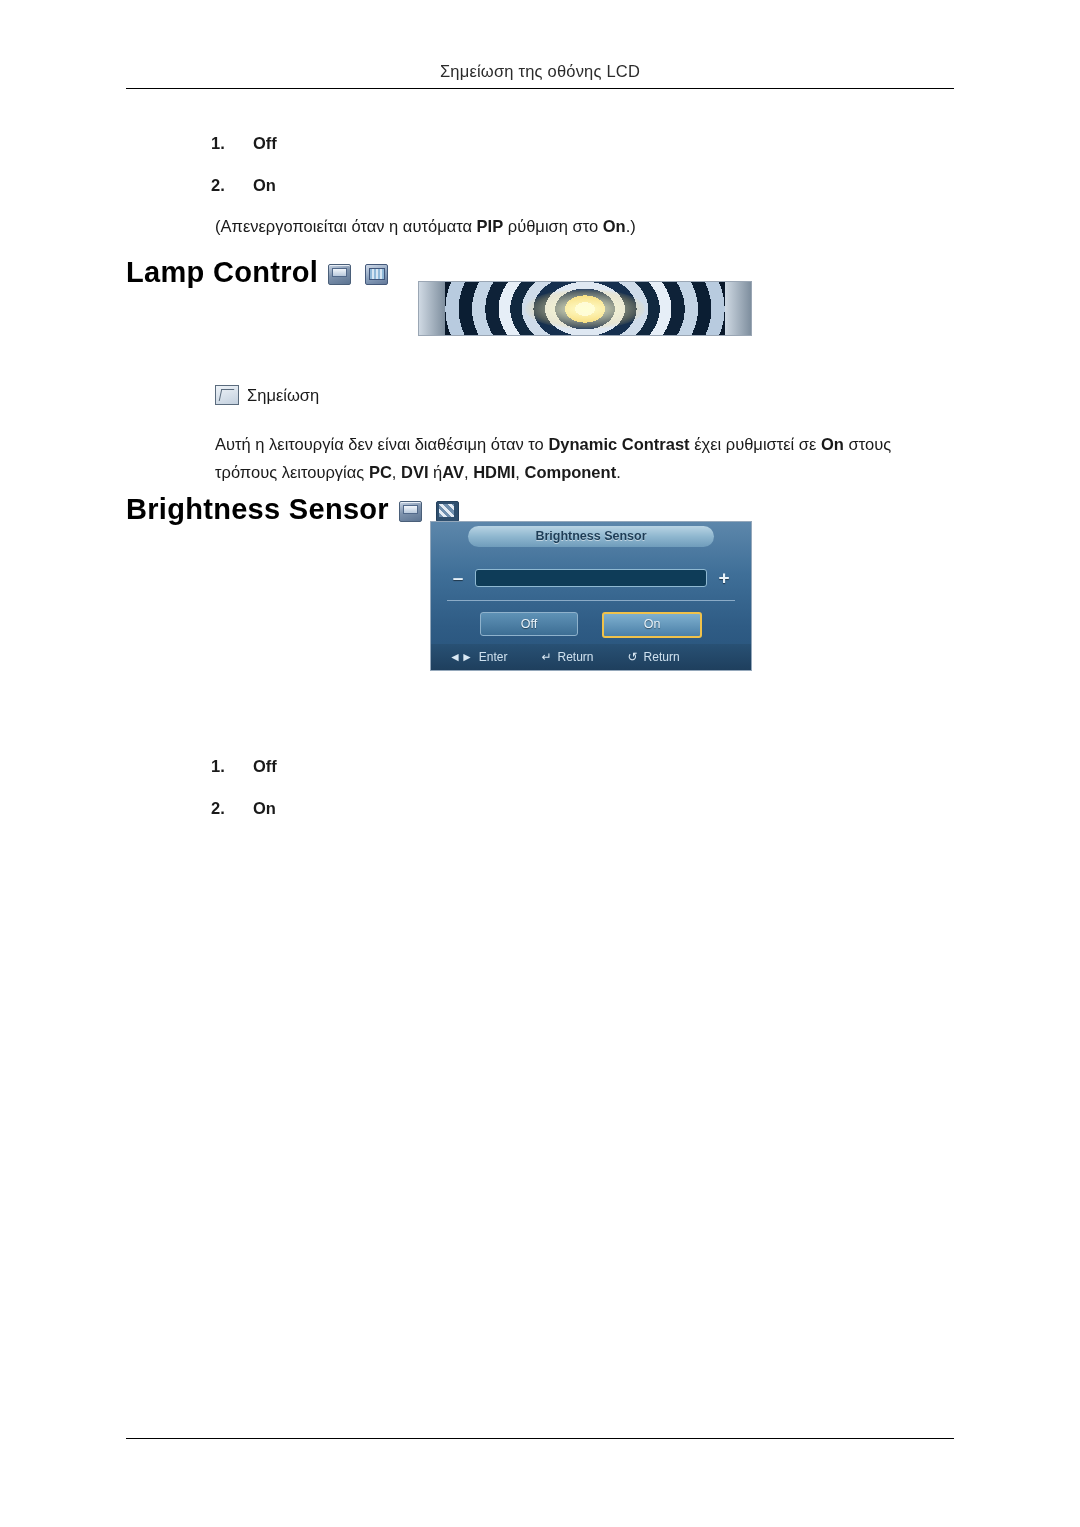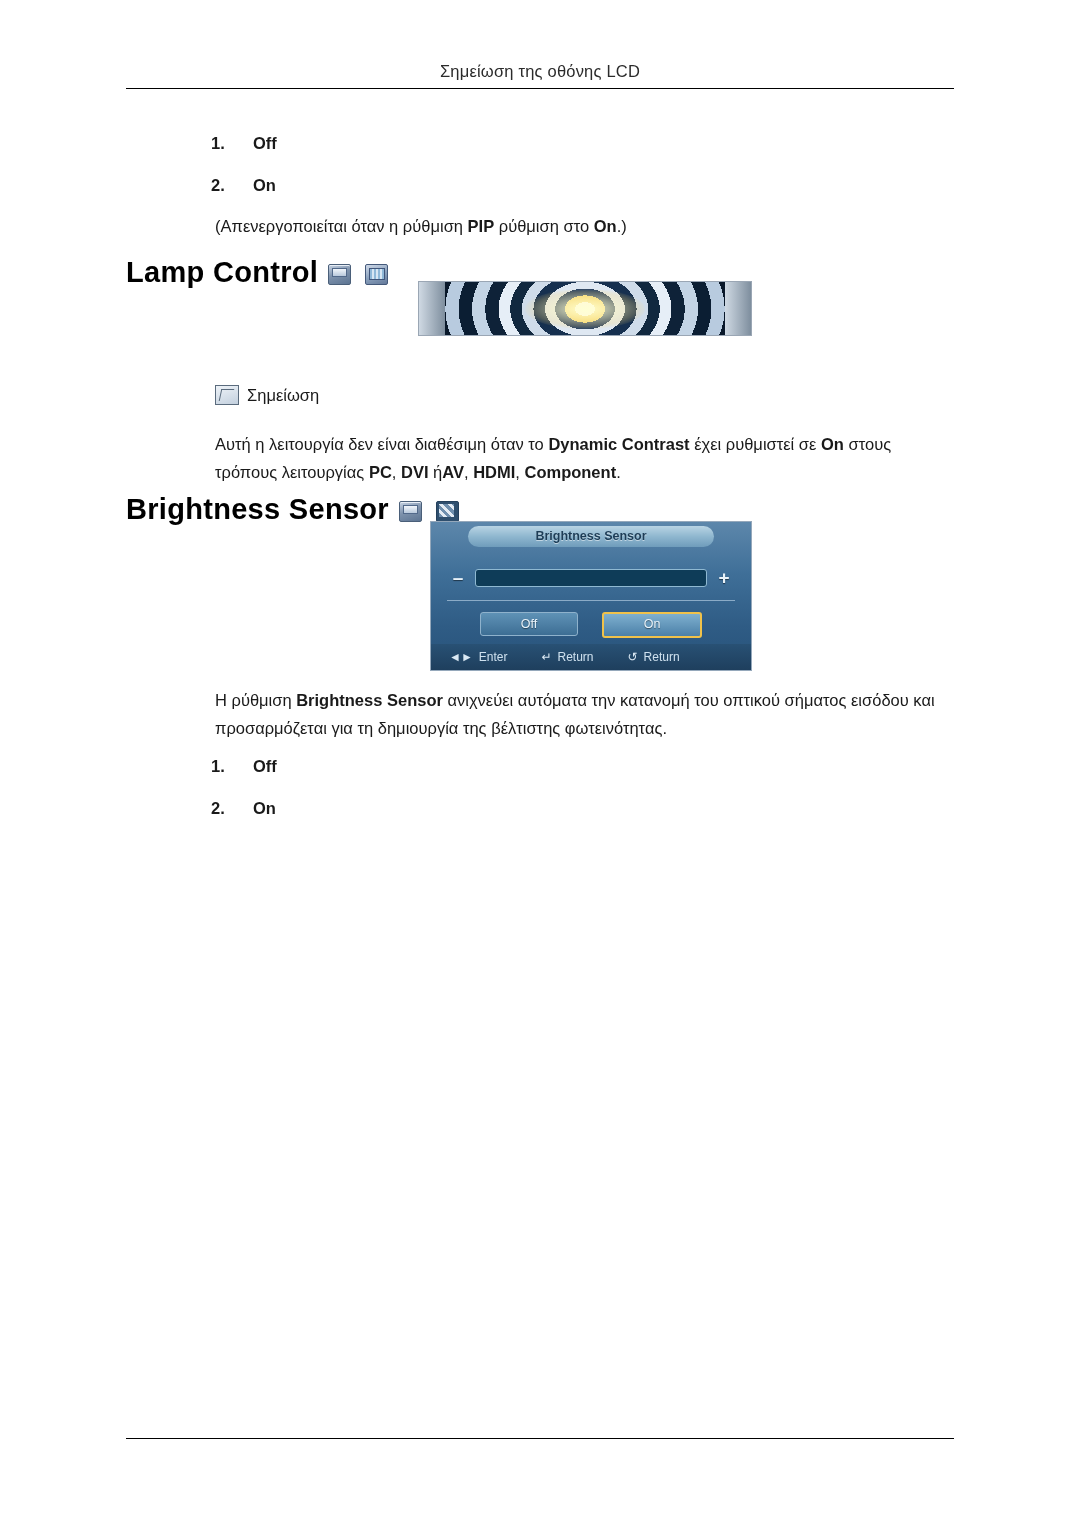--- a/index.html
+++ b/index.html
@@ -322,21 +322,21 @@
   <div class="olist" style="top: 122px;">
     <div class="li">
       <span class="num">1.</span><span class="lbl">Off</span>
     </div>
     <div class="li">
       <span class="num">2.</span><span class="lbl">On</span>
     </div>
   </div>
 
   <div class="para" style="top: 212px;">
-    <span>(Απενεργοποιείται όταν η ρύθμιση </span><span class="b">PIP</span><span> ρύθμιση στο </span><span class="b">On</span><span>.)</span>
+    <span>(Απενεργοποιείται όταν η αυτόματα </span><span class="b">PIP</span><span> ρύθμιση στο </span><span class="b">On</span><span>.)</span>
   </div>
 
   <h2 class="section" style="top: 256px;">
     <span>Lamp Control</span><span class="icon-pair">
         <span class="icon-sq icon-monitor"></span>
         <span class="icon-sq icon-tv"></span>
       </span>
   </h2>
 
   <div class="lamp-img">
@@ -386,23 +386,20 @@
           <span class="fglyph">↵</span>
           <span>Return</span>
         </span>
       <span class="fitem">
           <span class="fglyph">↺</span>
           <span>Return</span>
         </span>
     </div>
   </div>
 
-  <div class="para" style="top: 686px;">
-    <span>Η ρύθμιση </span><span class="b">Brightness Sensor</span><span> ανιχνεύει αυτόματα την κατανομή του οπτικού σήματος εισόδου και προσαρμόζεται για τη δημιουργία της βέλτιστης φωτεινότητας.</span>
-  </div>
 
   <div class="olist" style="top: 745px;">
     <div class="li">
       <span class="num">1.</span><span class="lbl">Off</span>
     </div>
     <div class="li">
       <span class="num">2.</span><span class="lbl">On</span>
     </div>
   </div>
 

